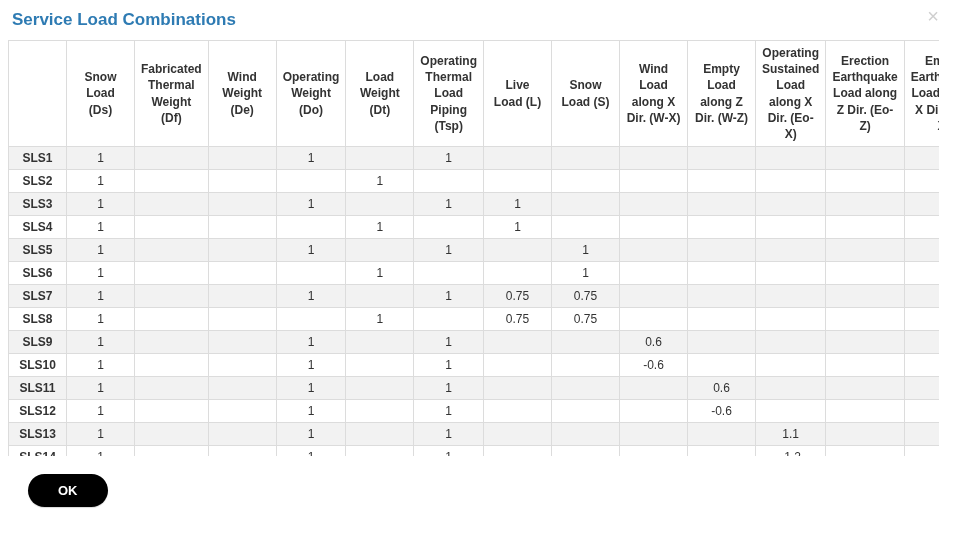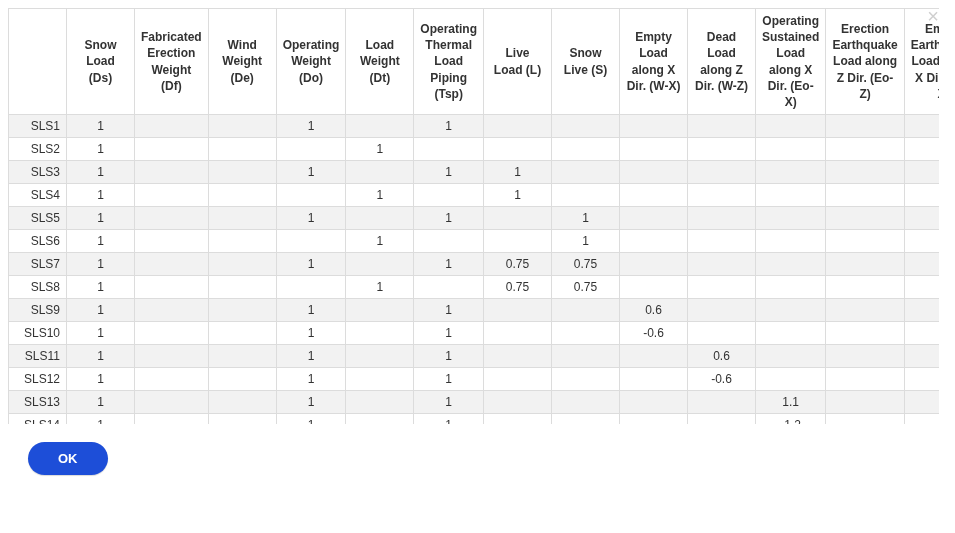--- a/index.html
+++ b/index.html
@@ -57,48 +57,49 @@
   }
   th {
     font-weight: 700;
     vertical-align: middle;
     white-space: normal;
     line-height: 1.35;
     background: #fff;
     height: 100px;
   }
   th.rowkey, td.rowkey {
-    text-align: right;
-    font-weight: 400;
+    text-align: center;
+    font-weight: 700;
   }
   tbody tr:nth-child(odd) td { background: #f2f2f2; }
   tbody tr:nth-child(even) td { background: #ffffff; }
   col.rowcol { width: 58px; }
   col.c { width: 68px; }
   .footer {
     padding-top: 18px;
     padding-left: 20px;
   }
   .ok-btn {
-    background: #1d4ed8;
+    background: #000000;
     color: #fff;
     border: none;
     border-radius: 18px;
     padding: 9px 30px;
     font-size: 13px;
     font-weight: 700;
     cursor: pointer;
     box-shadow: 0 1px 1px rgba(0,0,0,0.15);
   }
 </style>
 </head>
 <body>
 
 <div class="dialog">
   <span class="close-icon">×</span>
+  <div class="dialog-title">Service Load Combinations</div>
 
   <div class="table-wrap">
     <table>
       <colgroup id="colgroup">
           <col class="rowcol">
           <col class="c">
           <col class="c">
           <col class="c">
           <col class="c">
           <col class="c">
@@ -108,29 +109,29 @@
           <col class="c">
           <col class="c">
           <col class="c">
           <col class="c">
           <col class="c">
         </colgroup>
       <thead>
           <tr id="header-row">
             <th class="rowkey"></th>
             <th>Snow Load (Ds)</th>
-            <th>Fabricated Erection Weight (Df)</th>
+            <th>Fabricated Thermal Weight (Df)</th>
             <th>Wind Weight (De)</th>
             <th>Operating Weight (Do)</th>
             <th>Load Weight (Dt)</th>
             <th>Operating Thermal Load Piping (Tsp)</th>
             <th>Live Load (L)</th>
-            <th>Snow Live (S)</th>
-            <th>Empty Load along X Dir. (W-X)</th>
-            <th>Dead Load along Z Dir. (W-Z)</th>
+            <th>Snow Load (S)</th>
+            <th>Wind Load along X Dir. (W-X)</th>
+            <th>Empty Load along Z Dir. (W-Z)</th>
             <th>Operating Sustained Load along X Dir. (Eo-X)</th>
             <th>Erection Earthquake Load along Z Dir. (Eo-Z)</th>
             <th>Empty Earthquake Load along X Dir. (Ee-X)</th>
           </tr>
         </thead>
       <tbody id="tbody">
           <tr>
             <td class="rowkey">SLS1</td>
             <td>1</td>
             <td></td>

